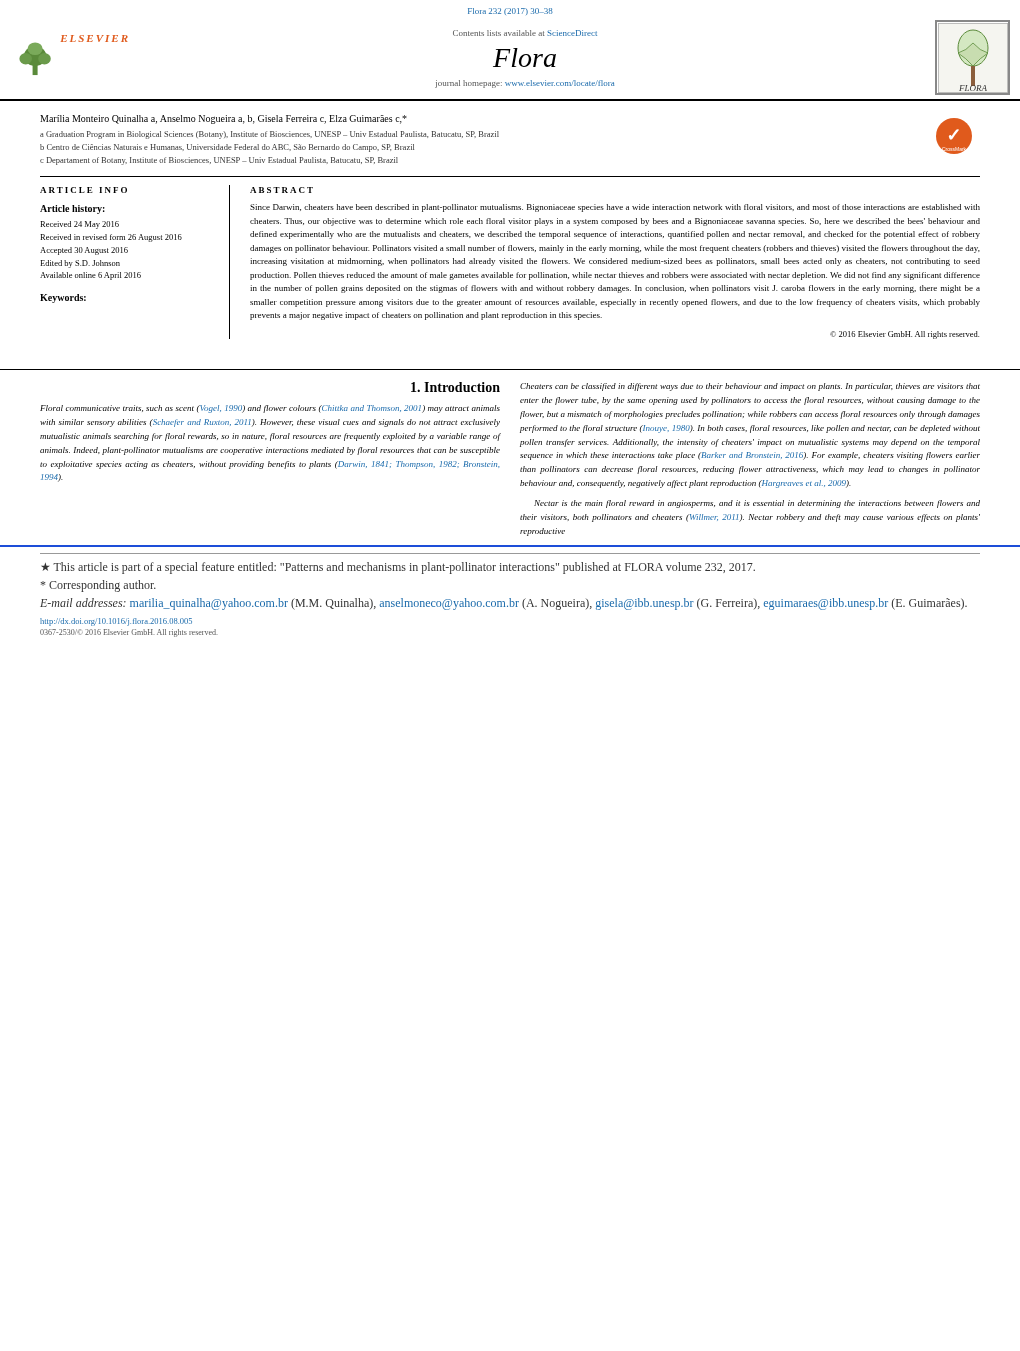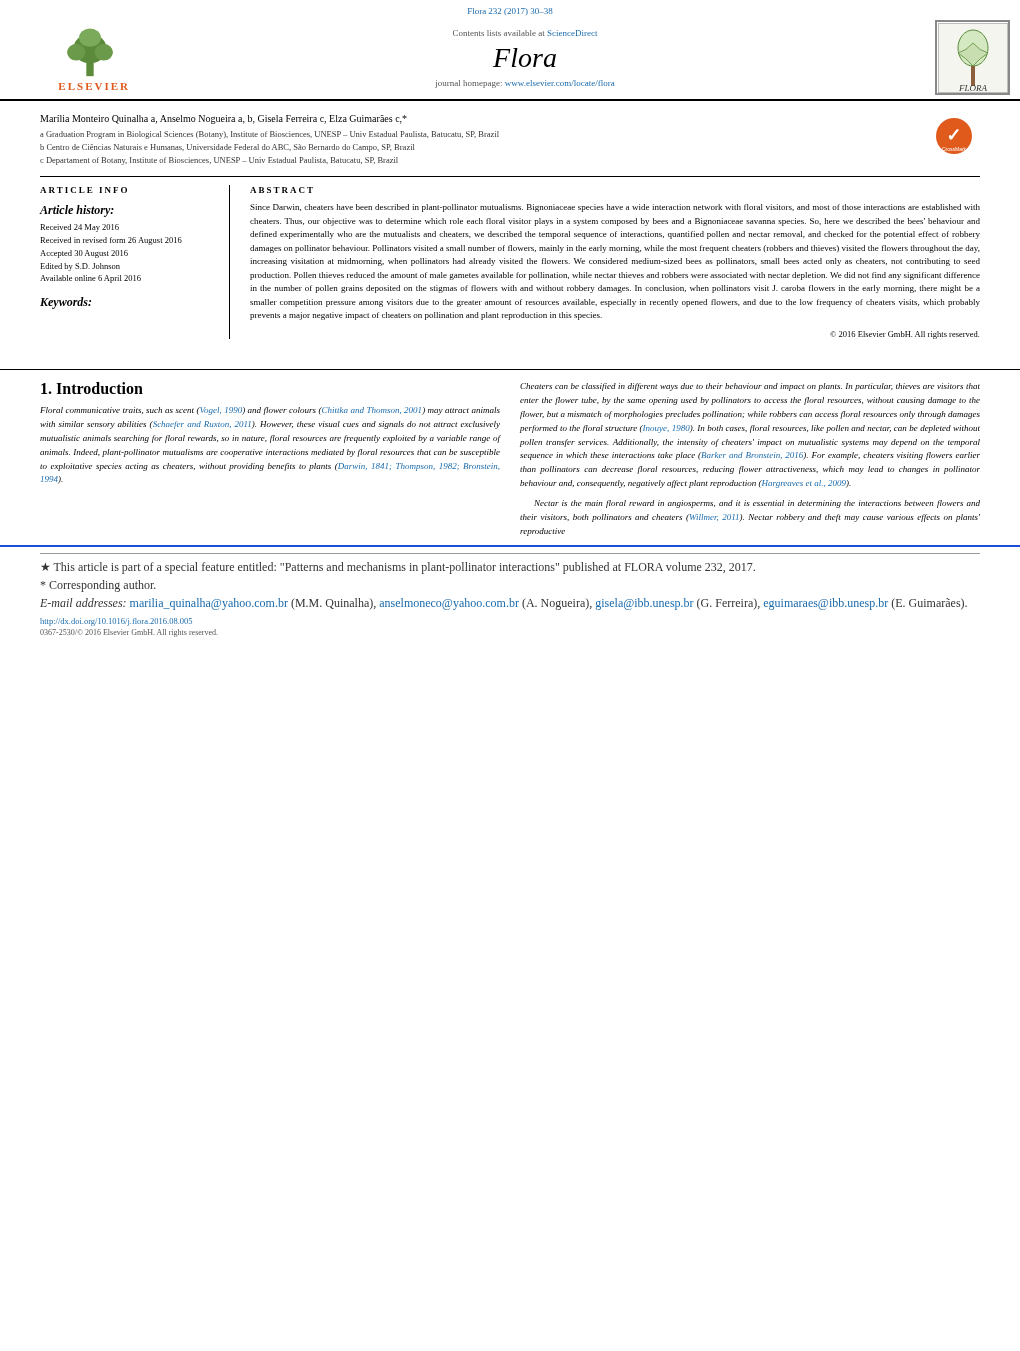--- a/index.html
+++ b/index.html
@@ -27,22 +27,23 @@
       display: flex;
       align-items: center;
       padding: 0 10px;
     }
     .elsevier-logo {
       width: 120px;
       flex-shrink: 0;
     }
     .elsevier-logo-inner {
       display: flex;
-      flex-direction: column;
-      align-items: flex-end;
+      flex-direction: row;
+      align-items: flex-start;
+      font-style: italic;
     }
     .elsevier-tree-svg {
       width: 80px;
       height: 55px;
     }
     .elsevier-label {
       font-size: 11px;
       font-weight: bold;
       color: #e05a1c;
       letter-spacing: 2px;
@@ -153,22 +154,21 @@
       letter-spacing: 2px;
       text-transform: uppercase;
       margin-bottom: 6px;
     }
     .article-info-section {
       font-size: 8.5px;
       line-height: 1.5;
       margin-bottom: 8px;
     }
     .article-info-section .label {
-      font-style: italic;
-      font-size: 12px;
+      font-size: 10px;
       font-weight: bold;
       display: block;
       margin-bottom: 2px;
     }
     .keywords-list {
       list-style: none;
       font-size: 8.5px;
       line-height: 1.6;
     }
 
@@ -205,23 +205,24 @@
     .body-section {
       display: flex;
       gap: 20px;
       padding: 0 40px;
       font-size: 9px;
     }
     .body-col {
       flex: 1;
     }
     .section-title {
-      font-size: 16px;
-      font-weight: bold;
-      margin-bottom: 6px;
+      font-size: 14px;
+      font-weight: bold;
+      margin-bottom: 6px;
+      text-align: right;
     }
     .body-text {
       font-size: 9px;
       line-height: 1.55;
       text-align: justify;
       font-style: italic;
     }
     .body-text p {
       margin-bottom: 6px;
       text-indent: 14px;

